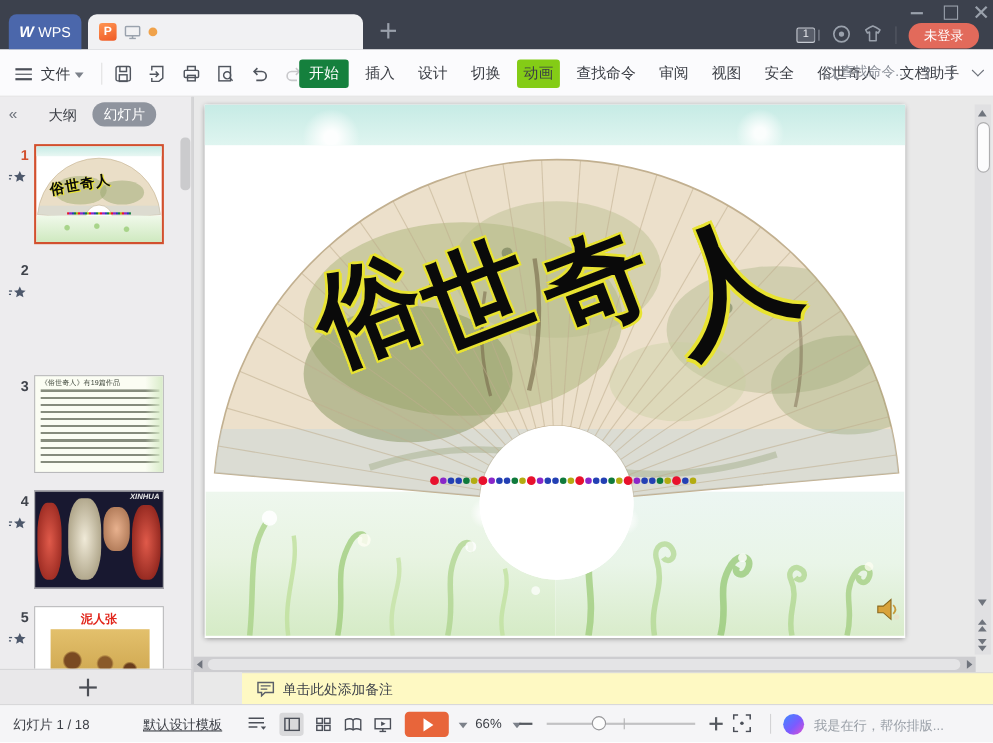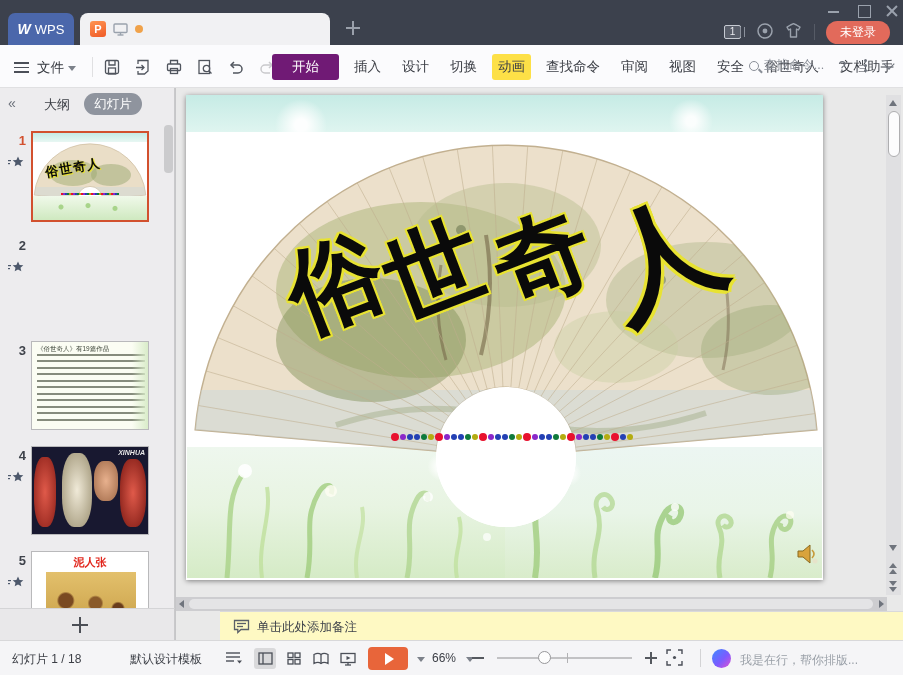--- a/index.html
+++ b/index.html
@@ -43,22 +43,22 @@
   .menu-ico { position:absolute; left:14px; top:17px; width:15px; height:11px; }
   .menu-ico i { display:block; height:1.6px; background:#4b4f58; margin-bottom:3px; }
   .file-lbl { position:absolute; left:37px; top:14px; font-size:13.5px; color:#35383f; cursor:pointer; }
   .caret { display:inline-block; width:0; height:0; border-left:4px solid transparent; border-right:4px solid transparent;
            border-top:5px solid #7c818a; vertical-align:middle; margin-left:4px; }
   .rb-divider { position:absolute; left:92px; top:12px; width:1px; height:20px; background:#e0e0e2; }
   .qbar { position:absolute; left:102px; top:12px; display:flex; gap:11px; align-items:center; }
   .qbtn { width:20px; height:20px; display:flex; align-items:center; justify-content:center; cursor:pointer; }
   .rb-tabs { position:absolute; left:272px; top:9px; display:flex; align-items:center; gap:9px; font-size:13.5px; color:#3b3e45; }
   .rb-tab { padding:4px 6px; border-radius:3px; cursor:pointer; white-space:nowrap; }
-  .rb-tab.hot { background:#701a75; color:#fff; padding:4px 20px; }
-  .rb-tab.sel { background:#fde047; }
+  .rb-tab.hot { background:#15803d; color:#fff; padding:4px 9px; }
+  .rb-tab.sel { background:#84cc16; }
   .rb-right { position:absolute; right:10px; top:12px; display:flex; align-items:center; gap:14px; color:#6d727b; }
   .search-box { display:flex; align-items:center; gap:5px; font-size:12.5px; color:#8a8f98; cursor:pointer; }
   .mag { width:10px; height:10px; border:1.6px solid #8a8f98; border-radius:50%; position:relative; }
   .mag::after { content:""; position:absolute; left:8px; top:8px; width:5px; height:1.6px; background:#8a8f98; transform:rotate(45deg); }
   .help-q { font-size:14px; color:#6d727b; cursor:pointer; }
   .kebab { width:3px; height:3px; background:#6d727b; border-radius:50%; position:relative; margin:0 4px; }
   .kebab::before,.kebab::after { content:""; position:absolute; left:0; width:3px; height:3px; background:#6d727b; border-radius:50%; }
   .kebab::before { top:-5px; } .kebab::after { top:5px; }
   .chev-up { width:8px; height:8px; border-right:1.6px solid #6d727b; border-bottom:1.6px solid #6d727b; transform:rotate(45deg); margin-top:-3px; }
 
@@ -591,21 +591,21 @@
           <line x1="4" y1="4.5" x2="13" y2="4.5"></line>
           <line x1="4" y1="7.5" x2="10" y2="7.5"></line>
         </svg>
     </span>
     <span class="nb-text">单击此处添加备注</span>
   </div>
 </div>
 
 <div class="statusbar">
   <span class="st-item" style="left:12px;">幻灯片 1 / 18</span>
-  <span class="st-item" style="left:130px;">默认设计模板</span>
+  <span class="st-item" style="left:130px;text-decoration:underline;">默认设计模板</span>
 
   <span class="notes-toggle">
     <svg width="18" height="14" viewBox="0 0 18 14">
         <g stroke="#4b4f58" stroke-width="1.4">
           <line x1="1" y1="2" x2="15" y2="2"></line>
           <line x1="1" y1="6" x2="15" y2="6"></line>
           <line x1="1" y1="10" x2="9" y2="10"></line>
         </g>
         <path d="M12 9.5h5l-2.5 3z" fill="#4b4f58"></path>
       </svg>

